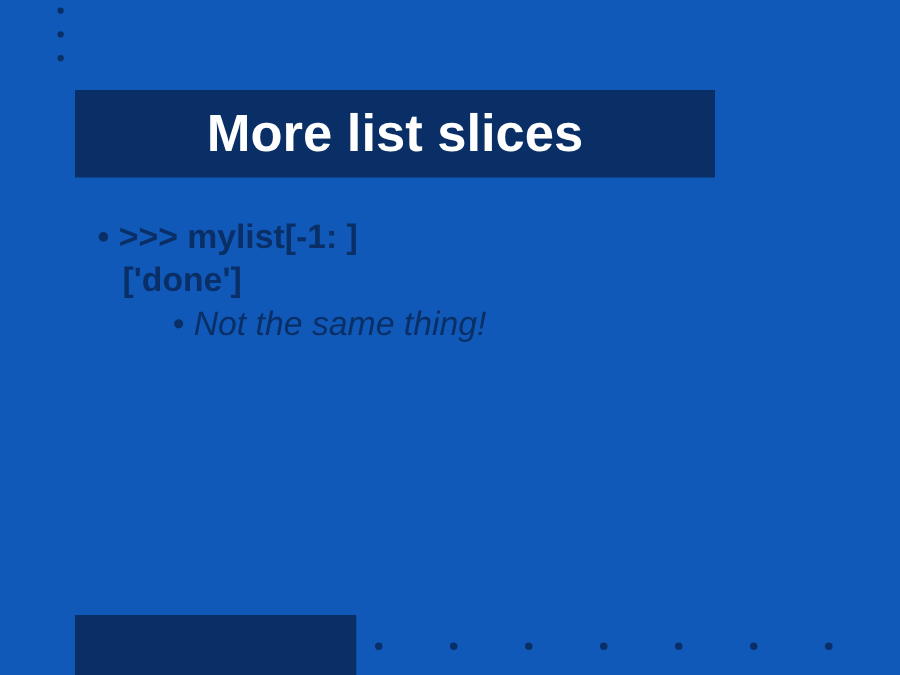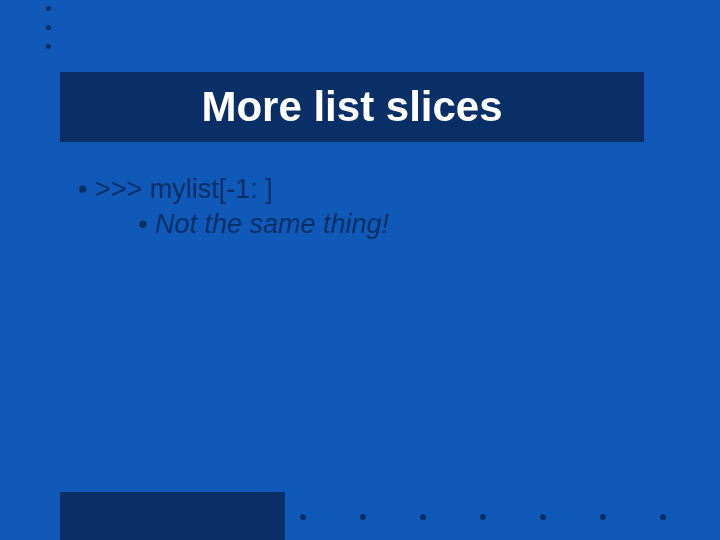--- a/index.html
+++ b/index.html
@@ -22,21 +22,21 @@
   .dots-top .dot {
     width: 5px;
     height: 5px;
     background: #0a2f66;
     border-radius: 50%;
   }
   .title-bar {
     position: absolute;
     top: 72px;
     left: 60px;
-    width: 584px;
+    width: 512px;
     height: 70px;
     background: #0a2f66;
     display: flex;
     align-items: center;
     justify-content: center;
   }
   .title-bar h1 {
     color: #ffffff;
     font-size: 42px;
     font-weight: bold;
@@ -45,21 +45,21 @@
     position: absolute;
     top: 172px;
     left: 78px;
     color: #0a2f66;
     font-size: 27px;
     line-height: 1.3;
   }
   .l0 { margin-left: 0; }
   .l0-cont { margin-left: 20px; }
   .l1 { margin-left: 60px; }
-  .bold { font-weight: normal; }
+  .bold { font-weight: bold; }
   .ital { font-style: italic; }
   .bottom-bar {
     position: absolute;
     bottom: 0;
     left: 60px;
     width: 225px;
     height: 48px;
     background: #0a2f66;
   }
   .dots-bottom {
@@ -85,20 +85,21 @@
   <div class="dot"></div>
   <div class="dot"></div>
 </div>
 
 <div class="title-bar">
   <h1>More list slices</h1>
 </div>
 
 <div class="content">
   <div class="l0 bold">• <span>&gt;&gt;&gt; mylist[-1: ]</span></div>
+  <div class="l0-cont bold">['done']</div>
   <div class="l1 ital">• <span>Not the same thing!</span></div>
 </div>
 
 <div class="bottom-bar"></div>
 
 <div class="dots-bottom">
   <div class="dot"></div>
   <div class="dot"></div>
   <div class="dot"></div>
   <div class="dot"></div>

